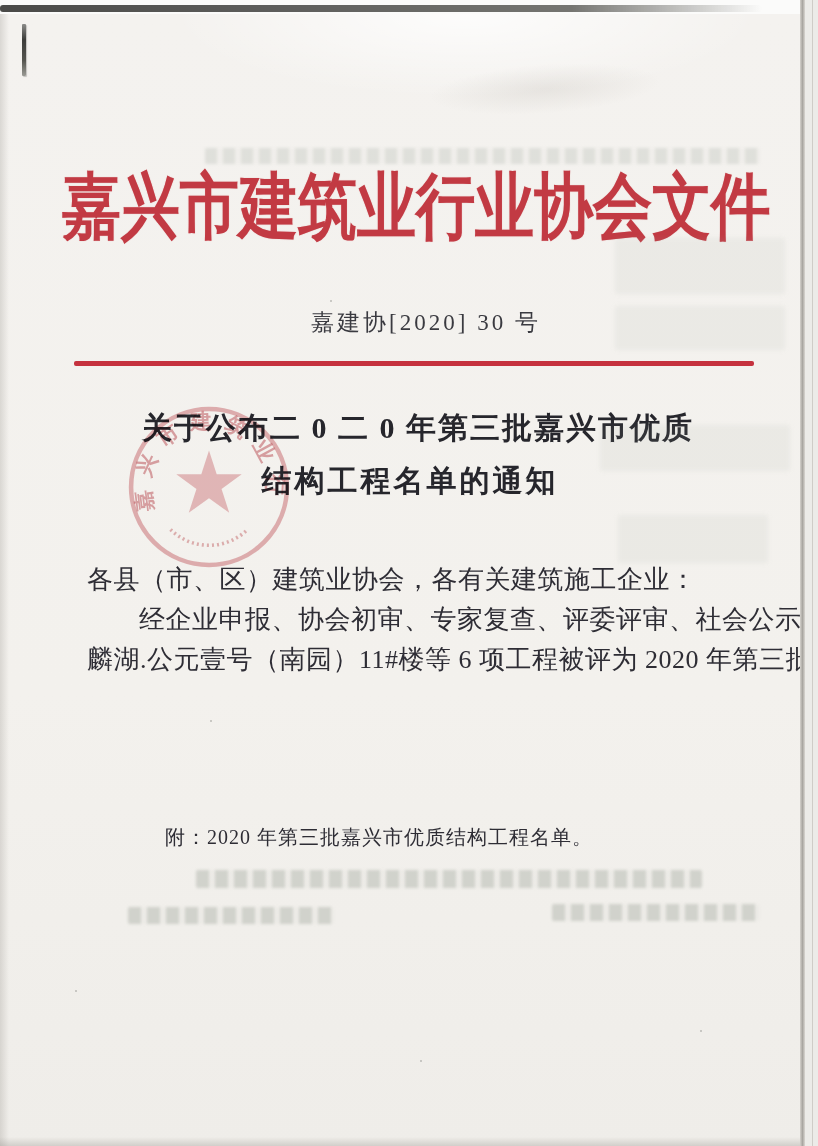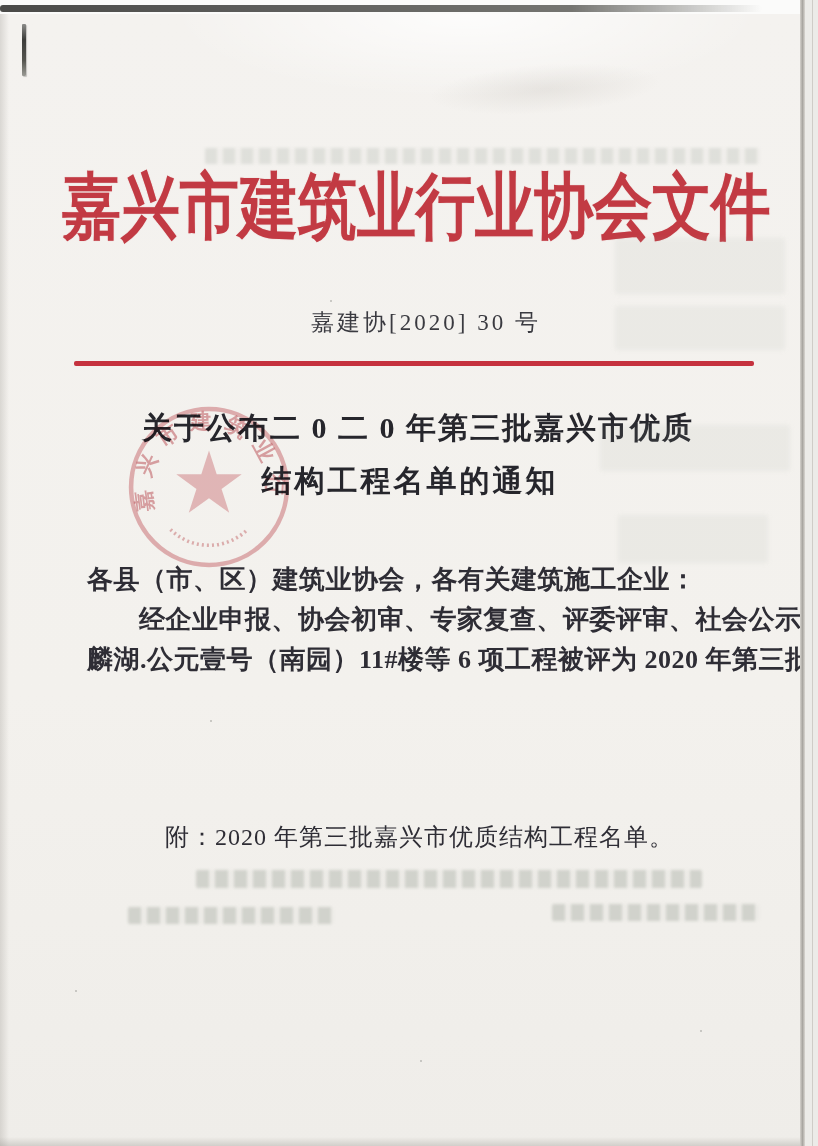--- a/index.html
+++ b/index.html
@@ -66,25 +66,25 @@
     position:absolute;left:0;width:836px;text-align:center;
     font-size:30px;font-weight:bold;color:#26262c;white-space:nowrap;
   }
   .notice-line1{top:394px;letter-spacing:2px;}
   .notice-line2{top:447px;width:820px;letter-spacing:3px;}
 
   .body-block{
     position:absolute;left:87px;top:546px;width:672px;
     font-size:26px;line-height:40px;color:#2e2d35;letter-spacing:.5px;
   }
-  .body-line{height:40px;white-space:nowrap;font-weight:bold;}
+  .body-line{height:40px;white-space:nowrap;}
   .indent{text-indent:2em;}
   .attachment-line{
     position:absolute;left:87px;top:803px;width:672px;height:40px;
-    font-size:24px;line-height:40px;color:#2e2d35;letter-spacing:1px;
+    font-size:20px;line-height:40px;color:#2e2d35;letter-spacing:1px;
     padding-left:78px;white-space:nowrap;box-sizing:border-box;
   }
 
   
   .seal{
     position:absolute;left:124px;top:388px;width:170px;height:170px;
     opacity:.85;mix-blend-mode:multiply;filter:blur(.35px);
   }
 
   

